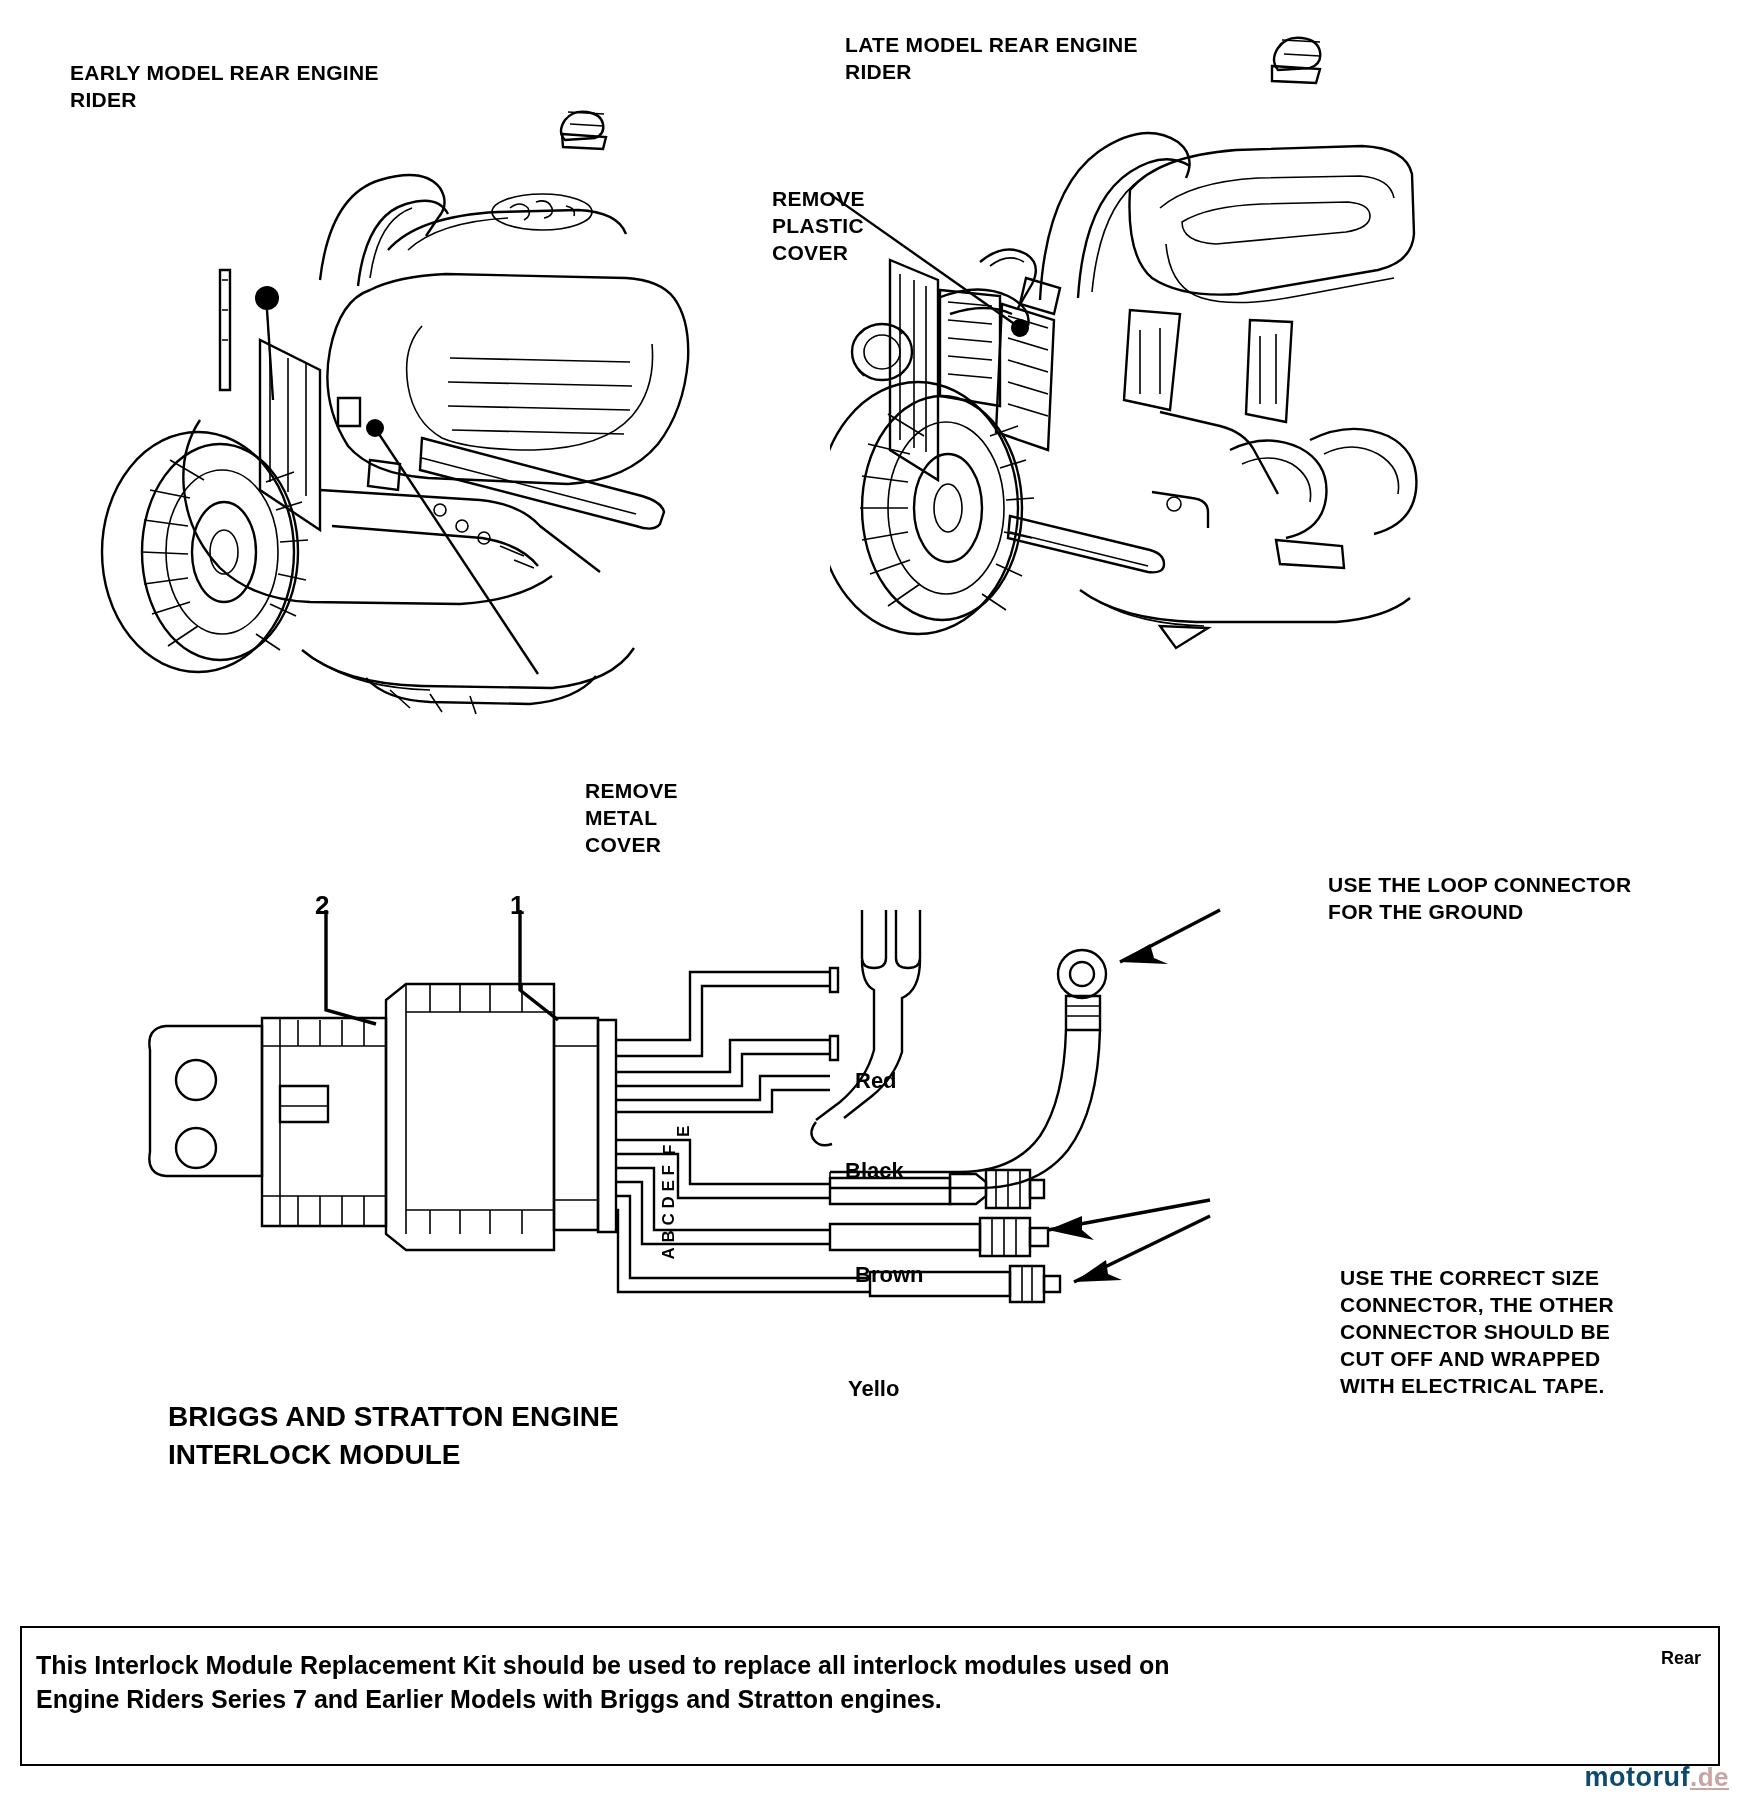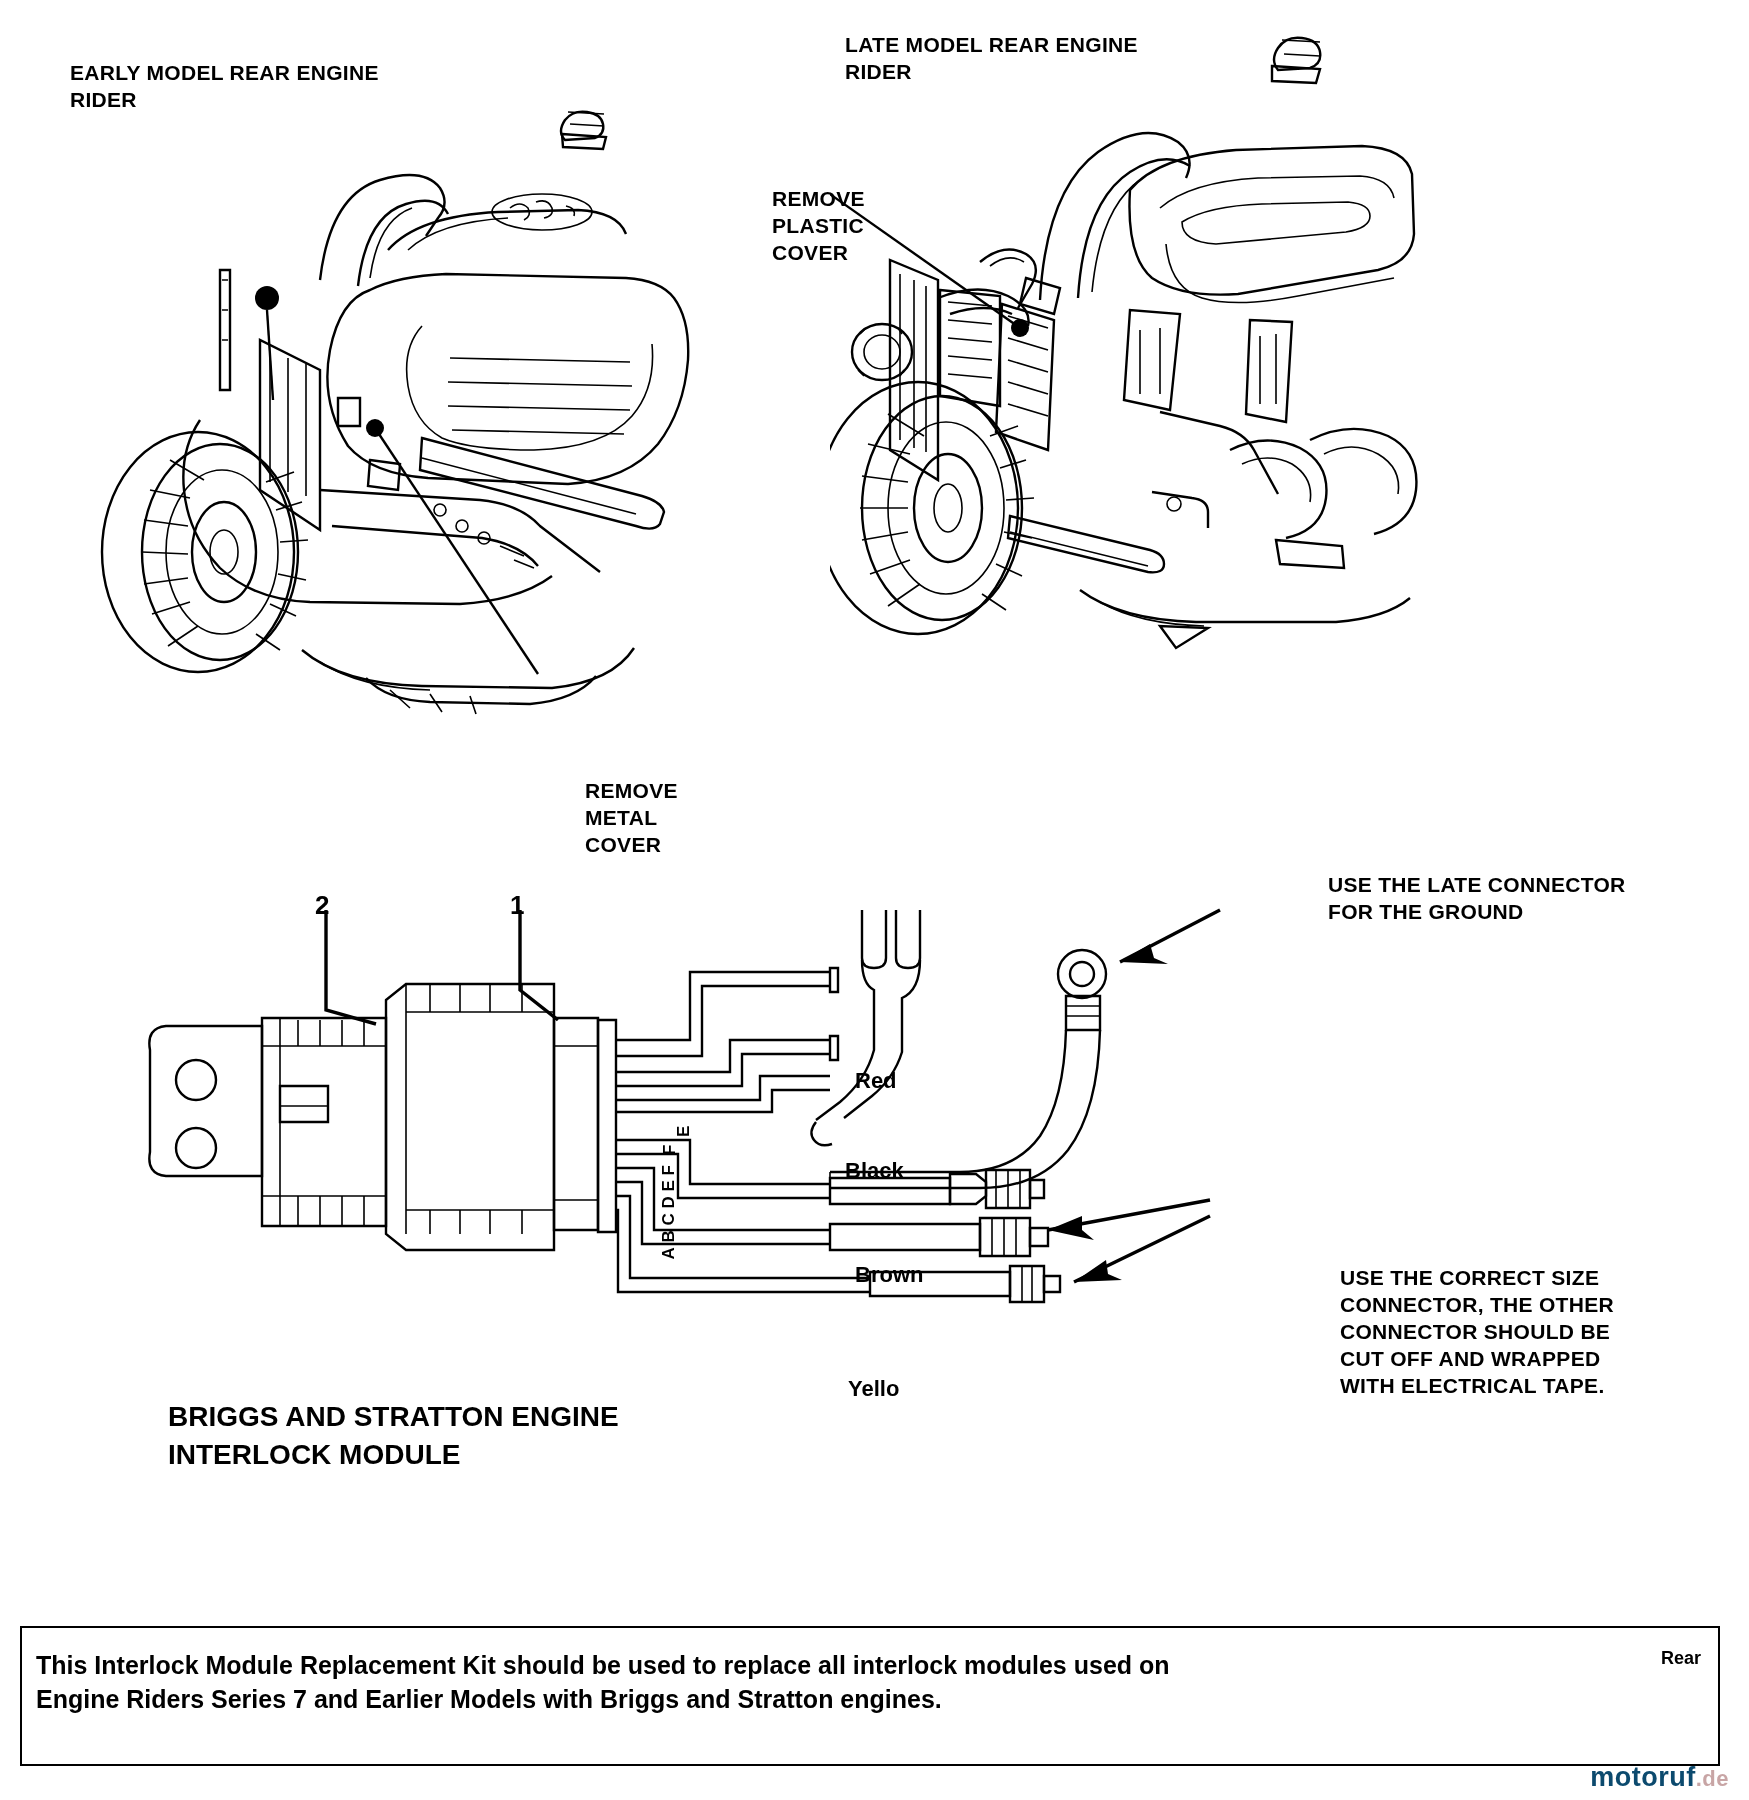--- a/index.html
+++ b/index.html
@@ -64,21 +64,21 @@
   }
   .watermark {
     position: absolute;
     right: 20px;
     top: 1762px;
     font-size: 27px;
     font-weight: bold;
     color: #b9b9c2;
     letter-spacing: 0.5px;
   }
-  .watermark .de { color: #c8a5a5; font-size: 22px; }
+  .watermark .de { color: #c8a5a5; font-size: 26px; text-decoration: underline; }
   .watermark .m { color: #0c4a6e; }
   svg { display: block; }
   .ln { fill: none; stroke: #000; stroke-width: 2.4; }
   .ln-thin { fill: none; stroke: #000; stroke-width: 1.6; }
   .ln-thick { fill: none; stroke: #000; stroke-width: 3.4; }
   .fillblk { fill: #000; }
   .pin-letters {
     font-family: "Liberation Sans", sans-serif;
     font-weight: bold;
     font-size: 17px;
@@ -337,21 +337,21 @@
 </div>
 
 <div class="abs wire-label" style="left:855px; top:1068px;">Red</div>
 <div class="abs wire-label" style="left:845px; top:1158px;">Black</div>
 <div class="abs wire-label" style="left:855px; top:1262px;">Brown</div>
 <div class="abs wire-label" style="left:848px; top:1376px;">Yello</div>
 
 <div class="abs module-label" style="left:168px; top:1398px;">BRIGGS AND STRATTON ENGINE
 INTERLOCK MODULE</div>
 
-<div class="abs label" style="left:1328px; top:872px;">USE THE LATE CONNECTOR
+<div class="abs label" style="left:1328px; top:872px;">USE THE LOOP CONNECTOR
 FOR THE GROUND</div>
 
 <div class="abs label" style="left:1340px; top:1265px;">USE THE CORRECT SIZE
 CONNECTOR, THE OTHER
 CONNECTOR SHOULD BE
 CUT OFF AND WRAPPED
 WITH ELECTRICAL TAPE.</div>
 
 <div class="footer-box"></div>
 <div class="footer-text">

